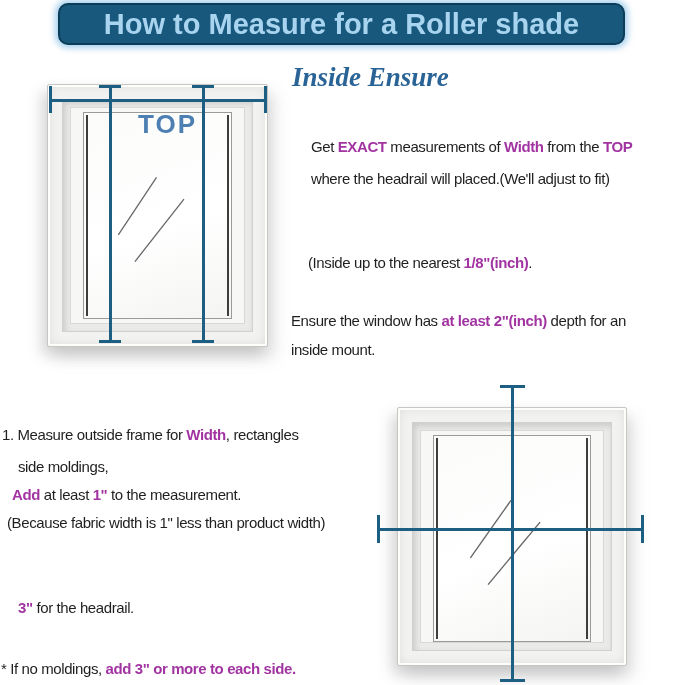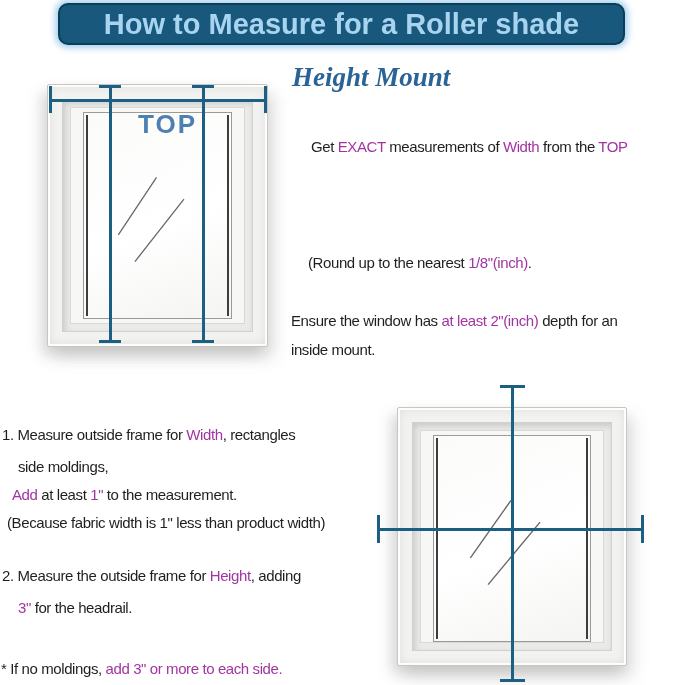--- a/index.html
+++ b/index.html
@@ -24,21 +24,21 @@
   
   .mount-heading {
     position:absolute; margin:0; font-family:"Liberation Serif", serif;
     font-style:italic; font-weight:600; font-size:27px; color:var(--heading);
     white-space:nowrap;
   }
   .tline {
     position:absolute; font-size:15px; letter-spacing:-0.4px; line-height:20px;
     color:var(--body); white-space:nowrap;
   }
-  .tline .accent { color:var(--accent); }
+  .tline .accent { color:var(--accent);font-weight:bold; }
 
   
   .window {
     position:absolute; background:#f2f2f0; border:1px solid #c6c6c3;
     border-radius:2px; box-sizing:border-box;
     box-shadow:-6px 8px 14px rgba(140,140,140,0.30), 6px 10px 16px rgba(140,140,140,0.28),
                inset 0 0 0 2px #fdfdfc, inset 0 0 12px rgba(0,0,0,0.10);
   }
   .w-mid {
     position:absolute; inset:14px; background:#eaeae8; border:1px solid #d1d1ce;
@@ -96,31 +96,31 @@
   <div class="ml" style="left:109px;top:87px;width:3px;height:255px"></div>
   <div class="ml" style="left:99px;top:85px;width:22px;height:3px"></div>
   <div class="ml" style="left:99px;top:340px;width:22px;height:3px"></div>
 
   <div class="ml" style="left:202px;top:87px;width:3px;height:255px"></div>
   <div class="ml" style="left:192px;top:85px;width:22px;height:3px"></div>
   <div class="ml" style="left:192px;top:340px;width:22px;height:3px"></div>
 
   <div class="top-label">TOP</div>
 
-  <h2 class="mount-heading" style="left:292px;top:62px">Height Mount</h2>
+  <h2 class="mount-heading" style="left:292px;top:62px">Inside Ensure</h2>
   <div class="tline" style="left:311px;top:137px"><span>Get </span><span class="accent">EXACT</span><span> measurements of </span><span class="accent">Width</span><span> from the </span><span class="accent">TOP</span></div>
-  <div class="tline" style="left:308px;top:253px"><span>(Round up to the nearest </span><span class="accent">1/8"(inch)</span><span>.</span></div>
+  <div class="tline" style="left:311px;top:169px"><span>where the headrail will placed.(We'll adjust to fit)</span></div>
+  <div class="tline" style="left:308px;top:253px"><span>(Inside up to the nearest </span><span class="accent">1/8"(inch)</span><span>.</span></div>
   <div class="tline" style="left:291px;top:311px"><span>Ensure the window has </span><span class="accent">at least 2"(inch)</span><span> depth for an</span></div>
   <div class="tline" style="left:291px;top:340px"><span>inside mount.</span></div>
 
   <div class="tline" style="left:2px;top:425px"><span>1. Measure outside frame for </span><span class="accent">Width</span><span>, rectangles</span></div>
   <div class="tline" style="left:18px;top:457px"><span>side moldings,</span></div>
   <div class="tline" style="left:12px;top:485px"><span class="accent">Add</span><span> at least </span><span class="accent">1"</span><span> to the measurement.</span></div>
   <div class="tline" style="left:7px;top:513px"><span>(Because fabric width is 1" less than product width)</span></div>
-  <div class="tline" style="left:2px;top:566px"><span>2. Measure the outside frame for </span><span class="accent">Height</span><span>, adding</span></div>
   <div class="tline" style="left:18px;top:598px"><span class="accent">3"</span><span>  for the headrail.</span></div>
   <div class="tline" style="left:1px;top:659px"><span>* If no moldings, </span><span class="accent">add 3" or more to each side.</span></div>
 
   <div class="window" style="left:397px;top:407px;width:230px;height:259px">
     <div class="w-mid"></div>
     <div class="w-inner"></div>
     <div class="glass" style="left:35px;right:35px;top:27px;bottom:23px">
       <div class="edge left"></div>
       <div class="edge right"></div>
       <svg viewBox="0 0 150 207" preserveAspectRatio="none">

